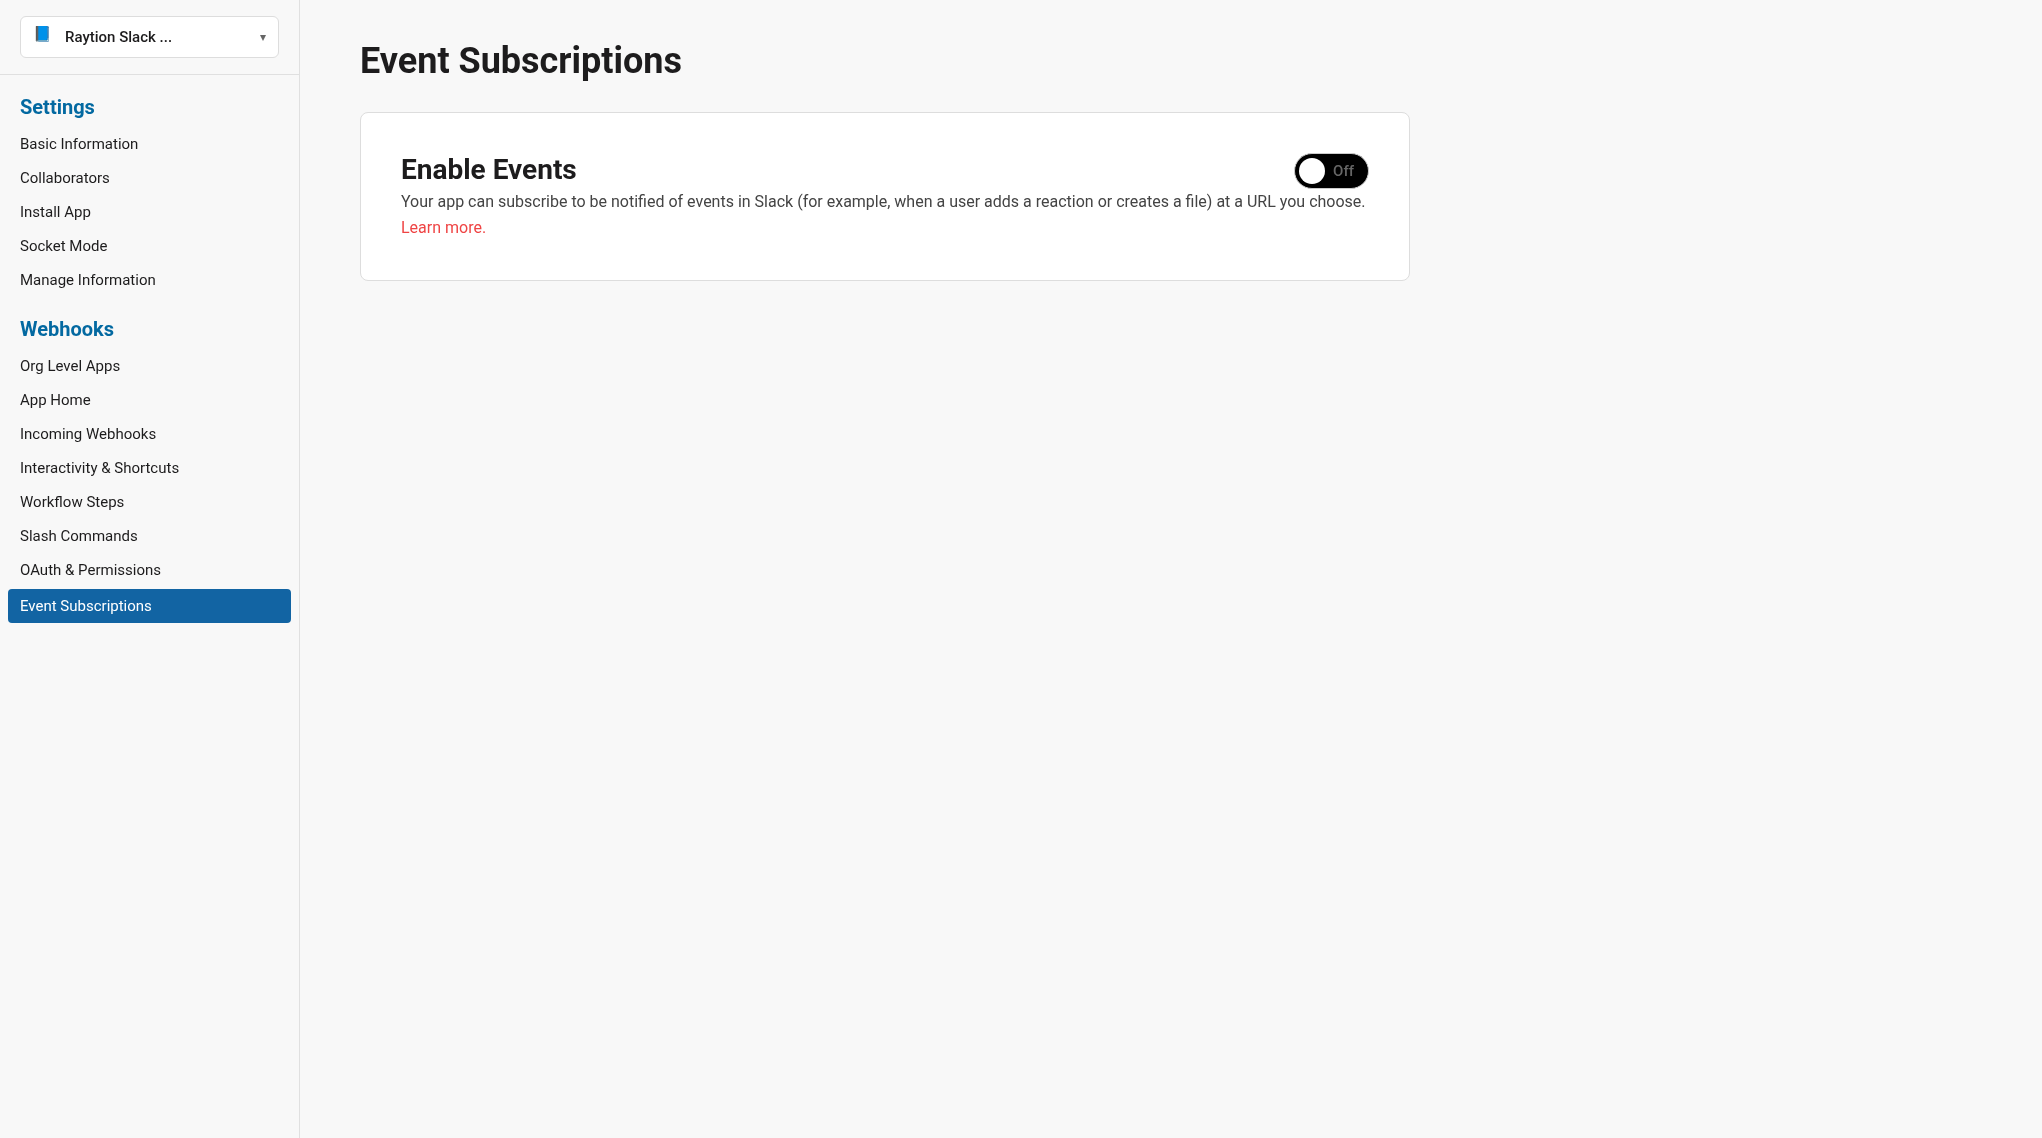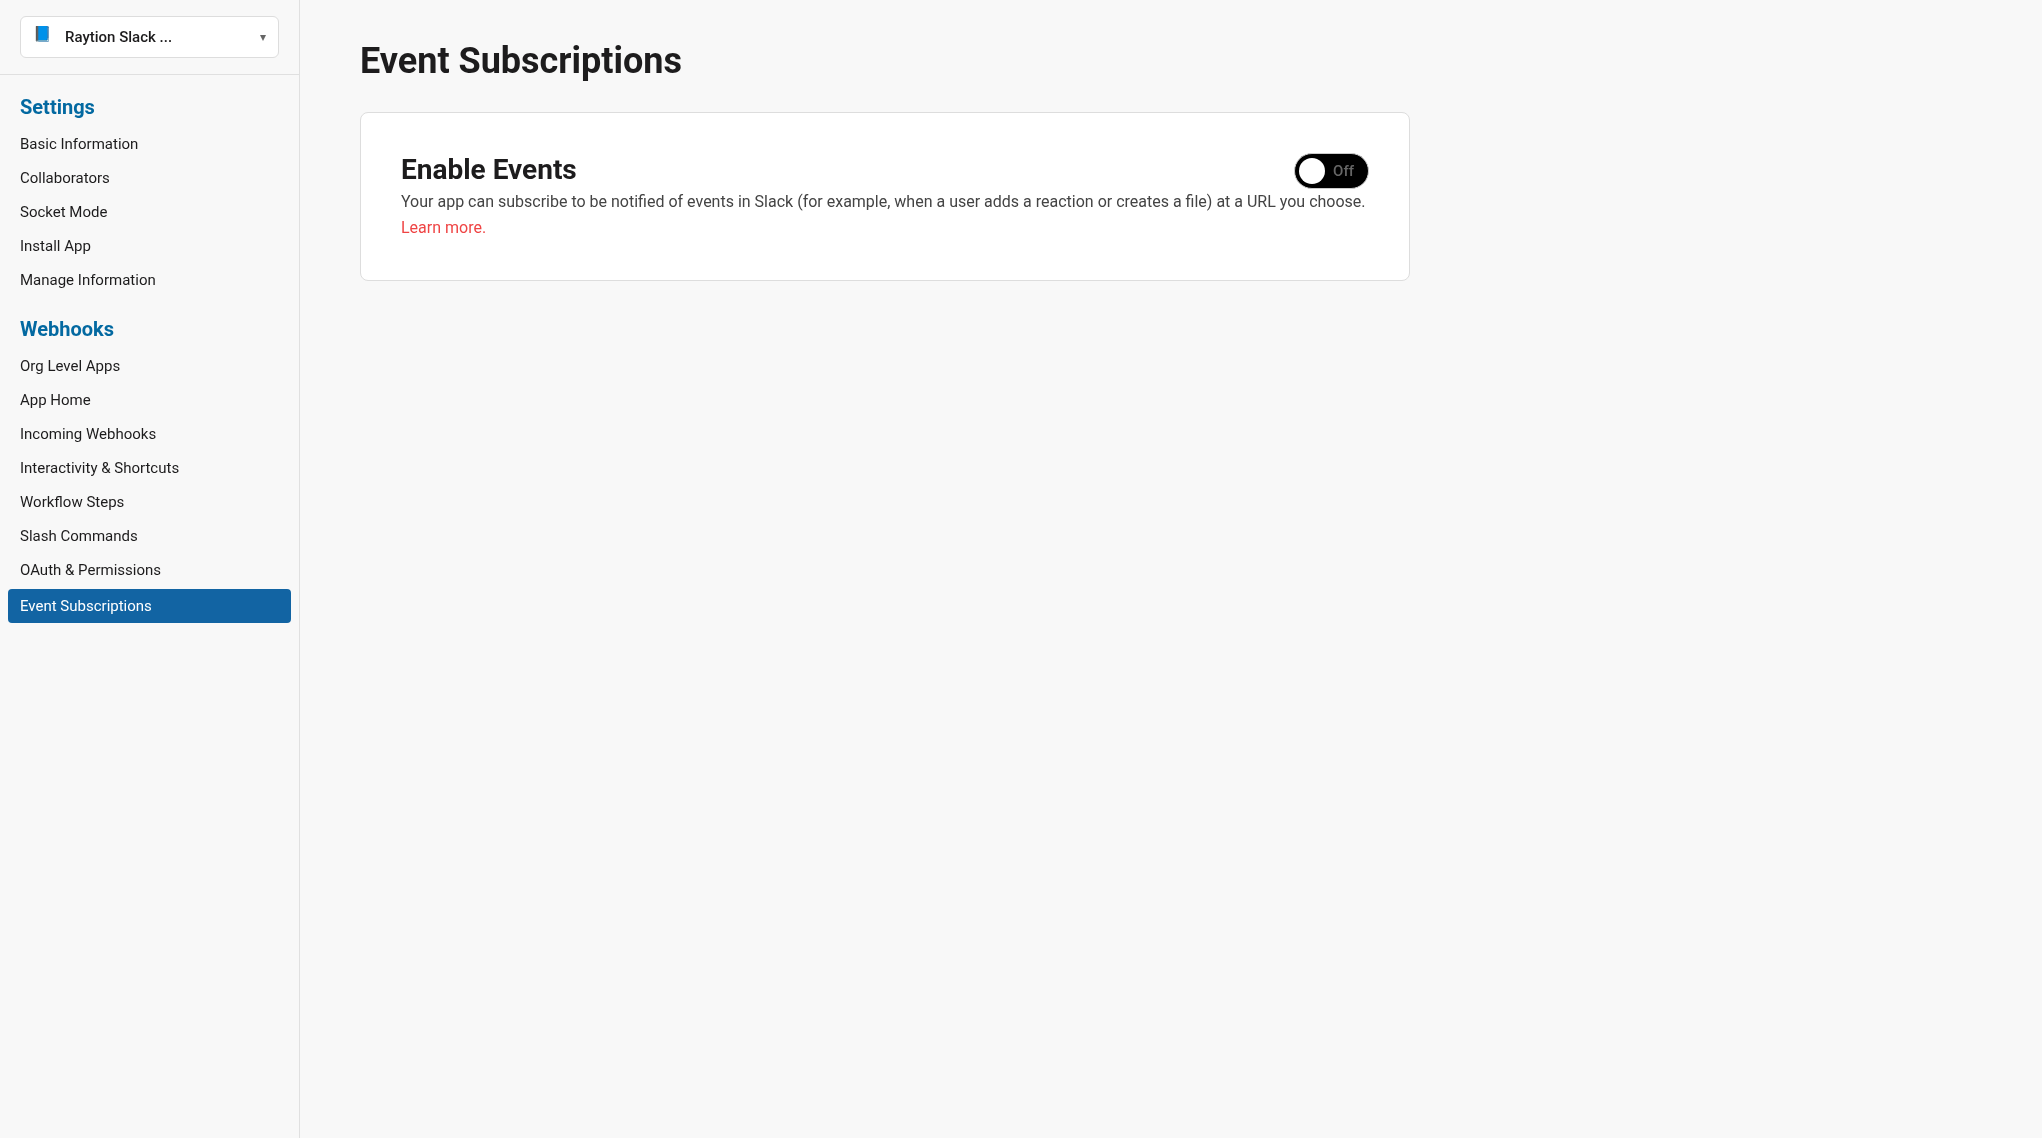--- a/index.html
+++ b/index.html
@@ -166,24 +166,24 @@
 
   <div class="sidebar-section-title">Settings</div>
 
   <a class="sidebar-item">
     <span>Basic Information</span>
   </a>
   <a class="sidebar-item">
     <span>Collaborators</span>
   </a>
   <a class="sidebar-item">
+    <span>Install App</span>
+  </a>
+  <a class="sidebar-item">
     <span>Socket Mode</span>
-  </a>
-  <a class="sidebar-item">
-    <span>Install App</span>
   </a>
   <a class="sidebar-item">
     <span>Manage Information</span>
   </a>
 
   <div class="sidebar-section-title">Webhooks</div>
 
   <a class="sidebar-item">
     <span>Org Level Apps</span>
   </a>

